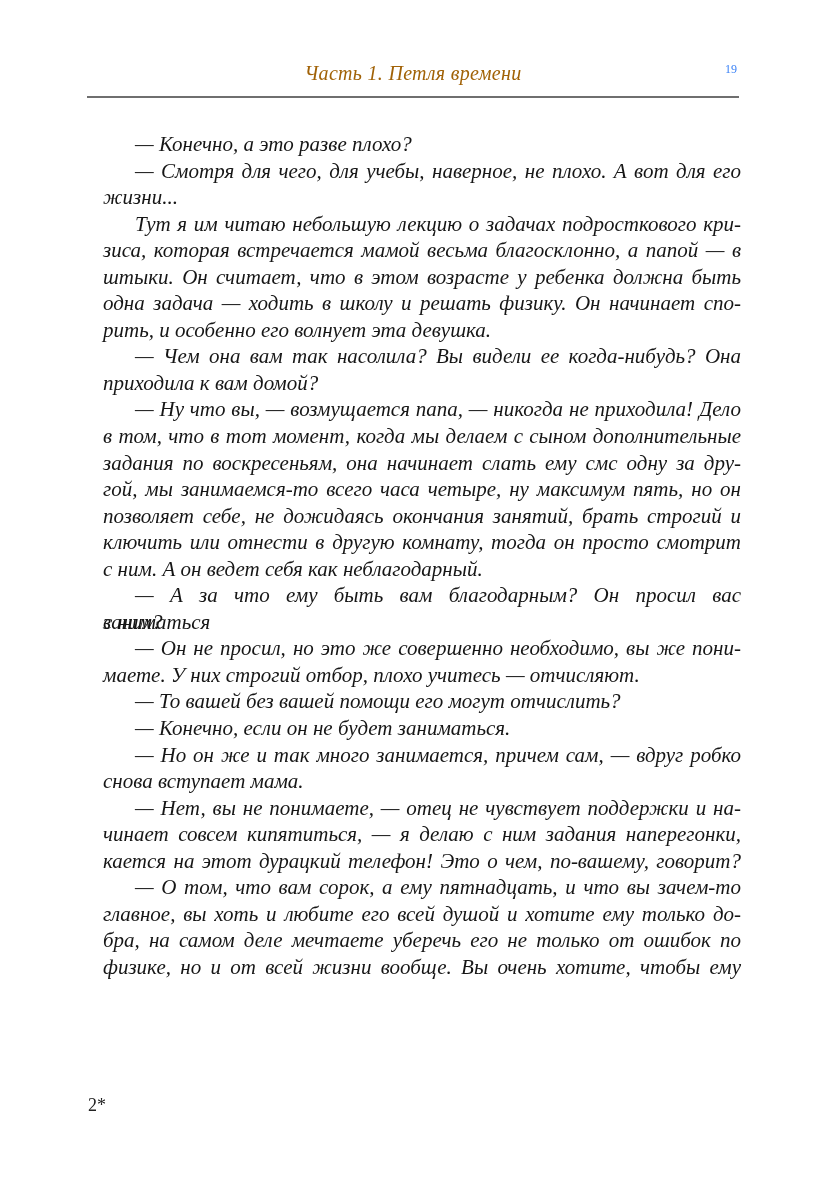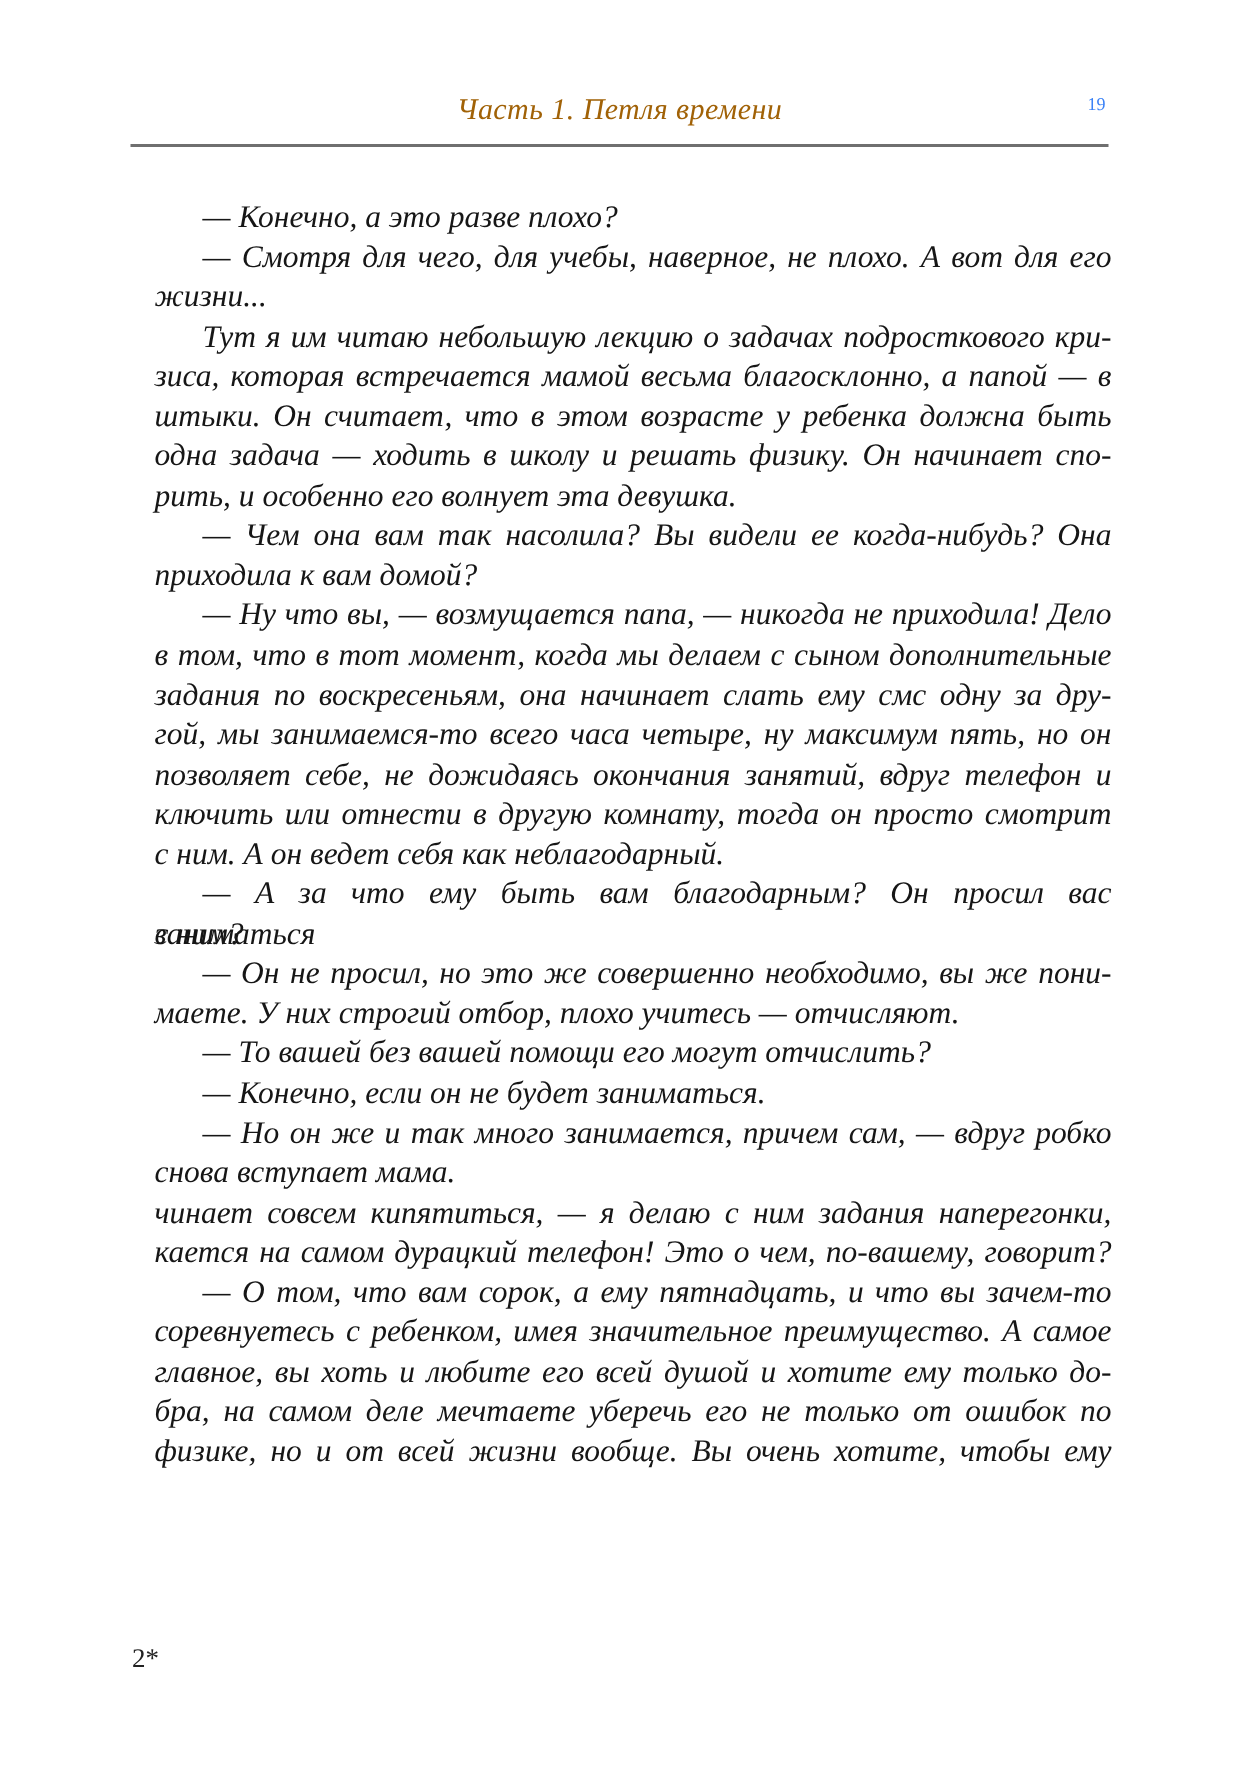--- a/index.html
+++ b/index.html
@@ -99,35 +99,35 @@
       <div class="text-line fill">зиса, которая встречается мамой весьма благосклонно, а папой — в</div>
       <div class="text-line fill">штыки. Он считает, что в этом возрасте у ребенка должна быть</div>
       <div class="text-line fill">одна задача — ходить в школу и решать физику. Он начинает спо-</div>
       <div class="text-line">рить, и особенно его волнует эта девушка.</div>
       <div class="text-line first fill">— Чем она вам так насолила? Вы видели ее когда-нибудь? Она</div>
       <div class="text-line">приходила к вам домой?</div>
       <div class="text-line first fill">— Ну что вы, — возмущается папа, — никогда не приходила! Дело</div>
       <div class="text-line fill">в том, что в тот момент, когда мы делаем с сыном дополнительные</div>
       <div class="text-line fill">задания по воскресеньям, она начинает слать ему смс одну за дру-</div>
       <div class="text-line fill">гой, мы занимаемся-то всего часа четыре, ну максимум пять, но он</div>
-      <div class="text-line fill">позволяет себе, не дожидаясь окончания занятий, вдруг телефон и</div>
+      <div class="text-line fill">позволяет себе, не дожидаясь окончания занятий, брать строгий и</div>
       <div class="text-line fill">ключить или отнести в другую комнату, тогда он просто смотрит</div>
       <div class="text-line">с ним. А он ведет себя как неблагодарный.</div>
       <div class="text-line first fill">— А за что ему быть вам благодарным? Он просил вас заниматься</div>
       <div class="text-line">с ним?</div>
       <div class="text-line first fill">— Он не просил, но это же совершенно необходимо, вы же пони-</div>
       <div class="text-line">маете. У них строгий отбор, плохо учитесь — отчисляют.</div>
       <div class="text-line first">— То вашей без вашей помощи его могут отчислить?</div>
       <div class="text-line first">— Конечно, если он не будет заниматься.</div>
       <div class="text-line first fill">— Но он же и так много занимается, причем сам, — вдруг робко</div>
       <div class="text-line">снова вступает мама.</div>
+      <div class="text-line first fill">— Нет, вы не понимаете, — отец не чувствует поддержки и на-</div>
       <div class="text-line fill">чинает совсем кипятиться, — я делаю с ним задания наперегонки,</div>
-      <div class="text-line fill">кается на самом дурацкий телефон! Это о чем, по-вашему, говорит?</div>
+      <div class="text-line fill">кается на этот дурацкий телефон! Это о чем, по-вашему, говорит?</div>
       <div class="text-line first fill">— О том, что вам сорок, а ему пятнадцать, и что вы зачем-то</div>
-      <div class="text-line fill">соревнуетесь с ребенком, имея значительное преимущество. А самое</div>
       <div class="text-line fill">главное, вы хоть и любите его всей душой и хотите ему только до-</div>
       <div class="text-line fill">бра, на самом деле мечтаете уберечь его не только от ошибок по</div>
       <div class="text-line fill">физике, но и от всей жизни вообще. Вы очень хотите, чтобы ему</div>
     </div>
 
   <div class="footer-mark">2*</div>
 
 </div>
 
 </body></html>

